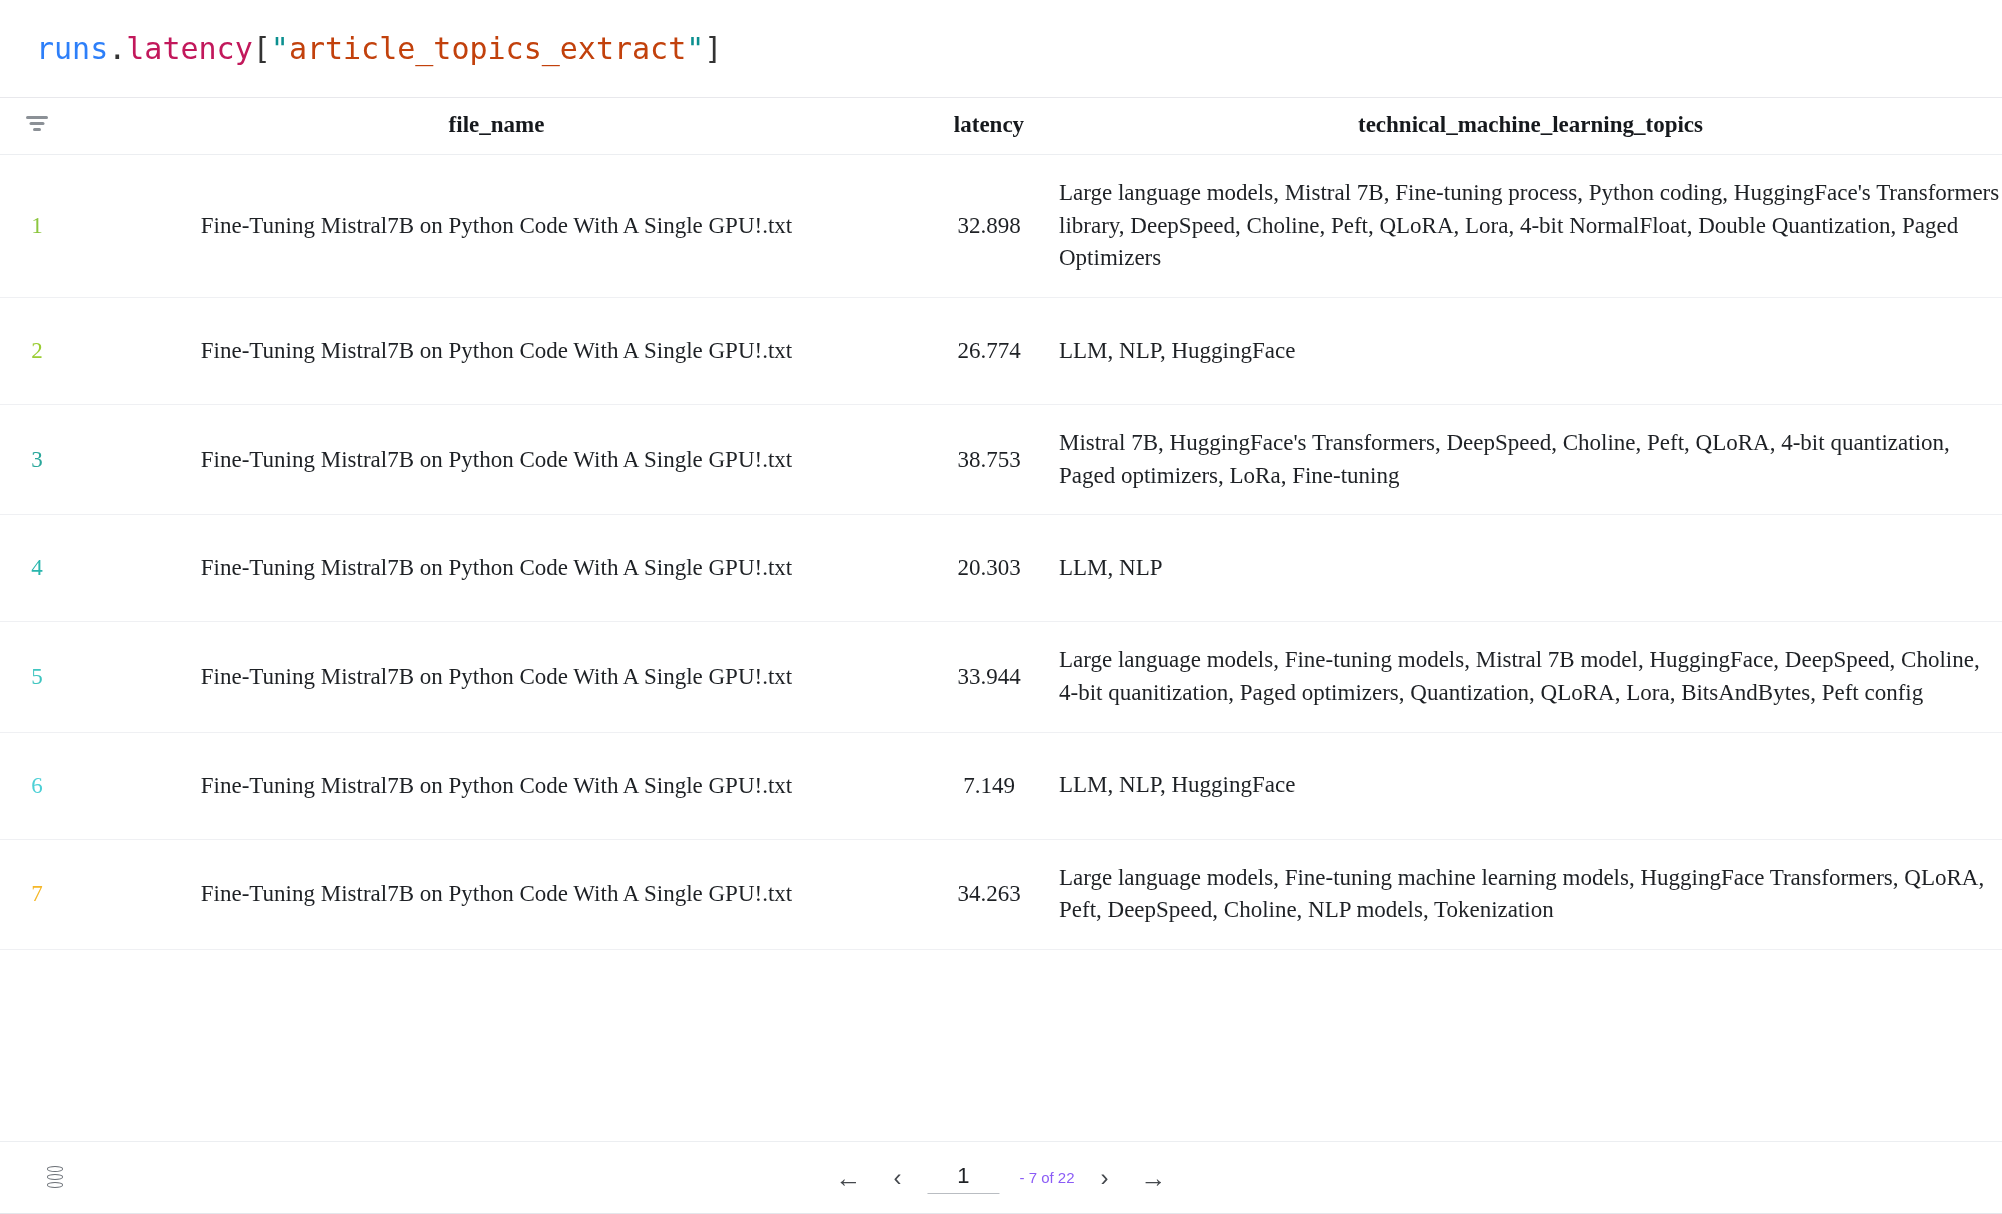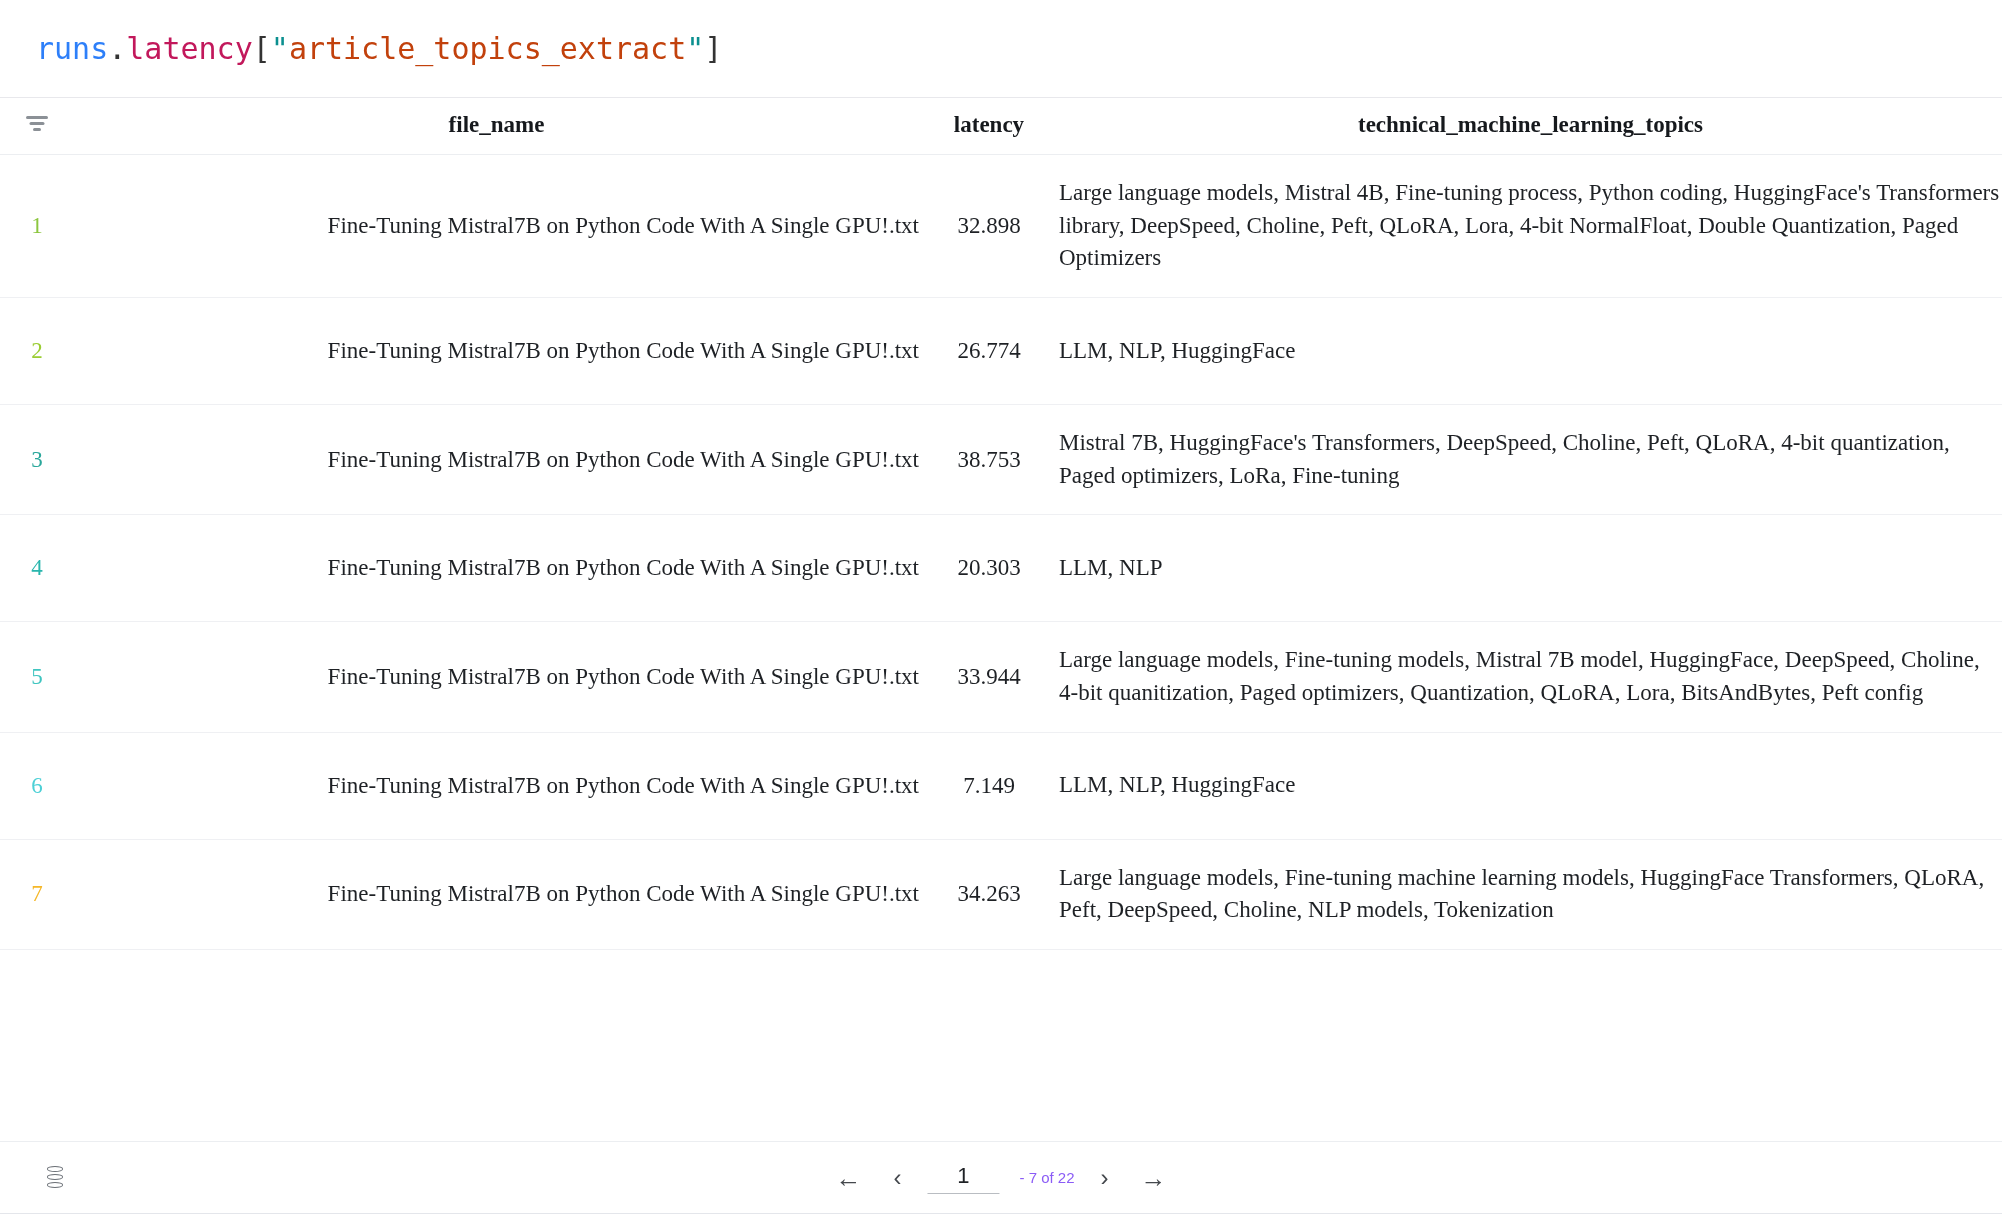--- a/index.html
+++ b/index.html
@@ -98,21 +98,21 @@
     font-size: 23px;
     color: #1e2125;
     padding: 22px 0;
   }
   td.idx {
     text-align: center;
     font-size: 23px;
     font-weight: 400;
   }
   td.file {
-    text-align: right;
+    text-align: center;
     padding-left: 20px;
     white-space: nowrap;
   }
   td.lat {
     text-align: center;
   }
   td.topics {
     text-align: left;
     padding-left: 24px;
     padding-right: 40px;
@@ -213,21 +213,21 @@
           <th class="c-file">file_name</th>
           <th class="c-lat">latency</th>
           <th class="c-top">technical_machine_learning_topics</th>
         </tr>
       </thead>
       <tbody>
         <tr>
           <td class="idx" style="color:#8cc63f">1</td>
           <td class="file">Fine-Tuning Mistral7B on Python Code With A Single GPU!.txt</td>
           <td class="lat">32.898</td>
-          <td class="topics">Large language models, Mistral 4B, Fine-tuning process, Python coding, HuggingFace's Transformers library, DeepSpeed, Choline, Peft, QLoRA, Lora, 4-bit NormalFloat, Double Quantization, Paged Optimizers</td>
+          <td class="topics">Large language models, Mistral 7B, Fine-tuning process, Python coding, HuggingFace's Transformers library, DeepSpeed, Choline, Peft, QLoRA, Lora, 4-bit NormalFloat, Double Quantization, Paged Optimizers</td>
         </tr>
         <tr>
           <td class="idx" style="color:#9acd32">2</td>
           <td class="file">Fine-Tuning Mistral7B on Python Code With A Single GPU!.txt</td>
           <td class="lat">26.774</td>
           <td class="topics">LLM, NLP, HuggingFace</td>
         </tr>
         <tr>
           <td class="idx" style="color:#2aa79b">3</td>
           <td class="file">Fine-Tuning Mistral7B on Python Code With A Single GPU!.txt</td>

